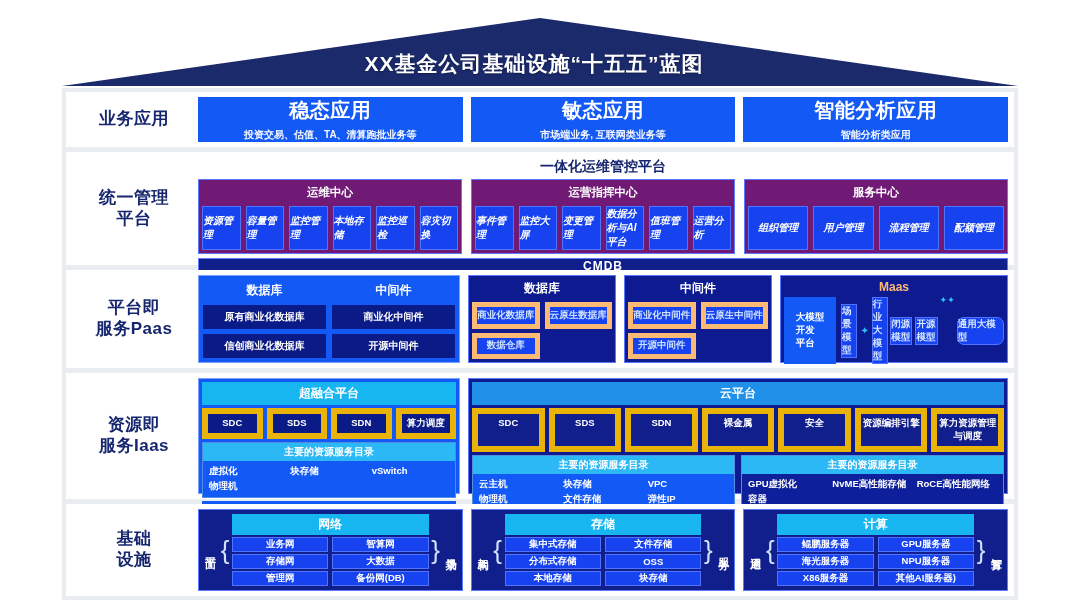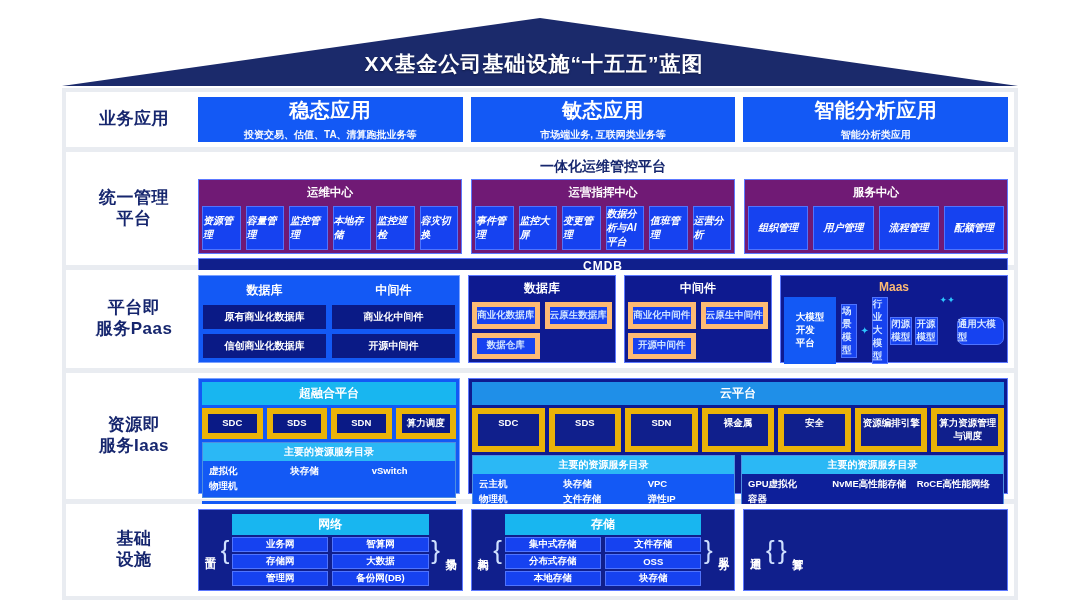--- a/index.html
+++ b/index.html
@@ -526,20 +526,37 @@
               </div>
             </div>
           </div>
           <div class="brace">}</div>
           <div class="side-lab">服务</div>
         </div>
 
         <div class="infra-blk">
           <div class="side-lab">通用</div>
           <div class="brace">{</div>
+          <div class="infra-core">
+            <div class="infra-head">计算</div>
+            <div class="infra-grid">
+              <div class="infra-line">
+                <div class="infra-tile">鲲鹏服务器</div>
+                <div class="infra-tile">GPU服务器</div>
+              </div>
+              <div class="infra-line">
+                <div class="infra-tile">海光服务器</div>
+                <div class="infra-tile">NPU服务器</div>
+              </div>
+              <div class="infra-line">
+                <div class="infra-tile">X86服务器</div>
+                <div class="infra-tile">其他AI服务器)</div>
+              </div>
+            </div>
+          </div>
           <div class="brace">}</div>
           <div class="side-lab">智算</div>
         </div>
 
       </div>
     </div>
 
   </div>
 </div>
 

